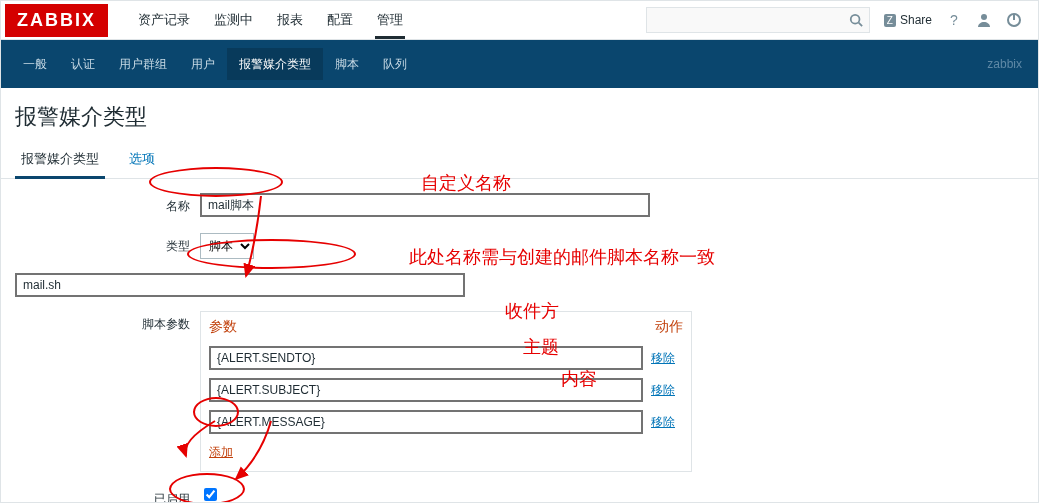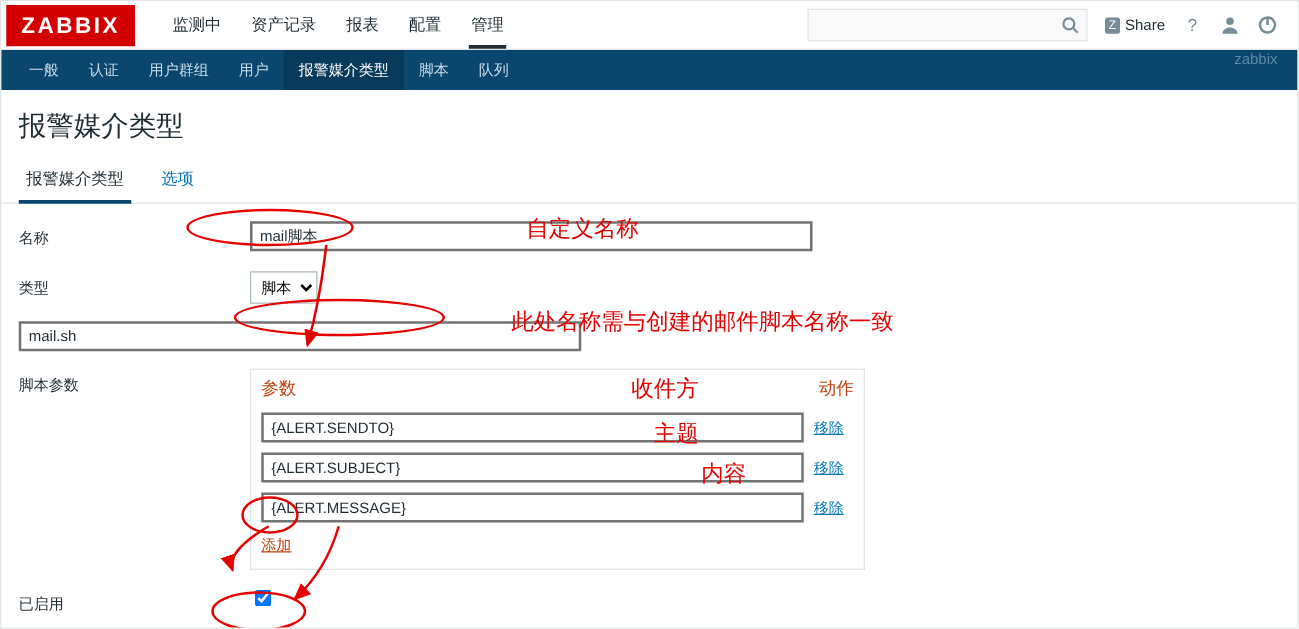--- a/index.html
+++ b/index.html
@@ -10,34 +10,34 @@
   .topnav{display:flex;margin-left:18px}
   .topnav a{color:#1f2c33;text-decoration:none;padding:0 12px;font-size:13px;line-height:38px}
   .topnav a.active{position:relative}
   .topnav a.active::after{content:"";position:absolute;left:10px;right:10px;bottom:0;height:3px;background:#1f2c33}
   .hdr-right{margin-left:auto;display:flex;align-items:center;gap:14px;padding-right:16px}
   .search{width:210px;height:24px;border:1px solid #dfe4e7;background:#f9f9f9;display:flex;align-items:center;justify-content:flex-end;padding:0 6px}
   .icon{fill:#768d99}
   .share{display:flex;align-items:center;gap:4px;color:#1f2c33;font-size:12px}
   .share .z{background:#768d99;color:#fff;font-size:10px;padding:1px 3px;border-radius:2px}
   
-  .subnav{height:32px;background:#0a466e;display:flex;align-items:flex-start;padding:0 10px}
+  .subnav{height:48px;background:#0a466e;display:flex;align-items:center;padding:0 10px}
   .subnav a{color:#c9dbe6;text-decoration:none;padding:0 12px;font-size:12px;line-height:32px}
   .subnav a.active{background:#083a5b;color:#fff}
   .subnav .zbx{margin-left:auto;color:#5f89a6;font-size:12px;padding-right:6px}
   
   .title{font-size:22px;font-weight:normal;padding:14px 14px 10px}
   
   .ctabs{display:flex;border-bottom:1px solid #dfe4e7;padding:0 14px}
   .ctabs a{padding:8px 6px;margin-right:18px;font-size:13px;text-decoration:none;color:#0275b8}
   .ctabs a.active{color:#1f2c33;border-bottom:3px solid #0a466e;margin-bottom:-1px}
   
   .form{padding:14px 14px 0 14px}
   .row{display:flex;align-items:flex-start;margin-bottom:14px}
-  .lbl{width:175px;text-align:left;padding-right:10px;font-size:12px;color:#1f2c33;line-height:26px}
+  .lbl{width:175px;text-align:right;padding-right:10px;font-size:12px;color:#1f2c33;line-height:26px}
   .fld input[type=text]{height:24px;border:2px solid #737373;padding:0 6px;font-size:12px;color:#1f2c33;box-sizing:border-box}
   .fld select{height:26px;border:1px solid #acbbc2;padding:0 4px;font-size:12px;background:#fff}
   .name-input{width:450px}
   .params{border:1px solid #dfe4e7;width:490px}
   .params-head{display:flex;padding:6px 8px;font-size:14px;color:#c2410c}
   .params-head .c1{flex:1}
   .params-head .c2{width:40px;text-align:right}
   .prow{display:flex;align-items:center;padding:4px 8px}
   .prow input{flex:1;height:24px;border:1px solid #acbbc2;padding:0 6px;font-size:12px}
   .prow .rm{width:40px;text-align:center}
@@ -52,22 +52,22 @@
   svg.overlay{position:absolute;left:0;top:0;pointer-events:none}
 </style>
 </head>
 <body>
 
 <div class="page">
 
   <div class="hdr">
     <div class="logo">ZABBIX</div>
     <div class="topnav">
+      <a>资产记录</a>
       <a>监测中</a>
-      <a>资产记录</a>
       <a>报表</a>
       <a>配置</a>
       <a class="active">管理</a>
     </div>
     <div class="hdr-right">
       <div class="search">
         <svg class="icon" width="14" height="14" viewBox="0 0 16 16">
             <circle cx="7" cy="7" r="5" stroke="#768d99" stroke-width="2" fill="none"></circle>
             <line x1="11" y1="11" x2="15" y2="15" stroke="#768d99" stroke-width="2"></line>
           </svg>

